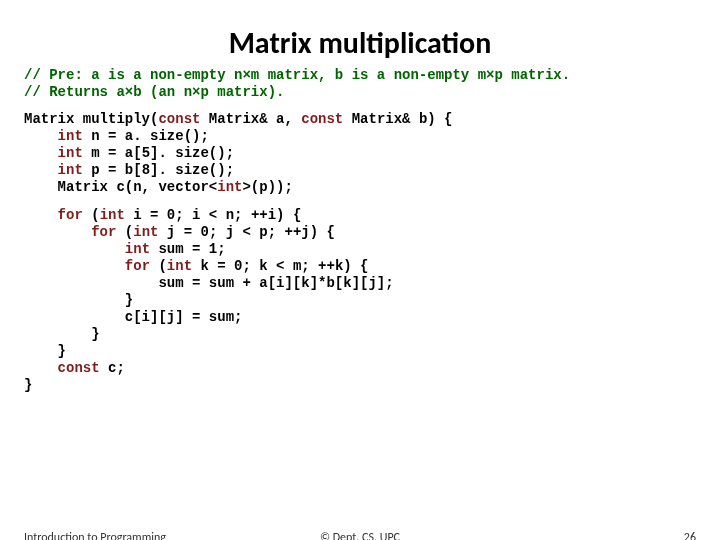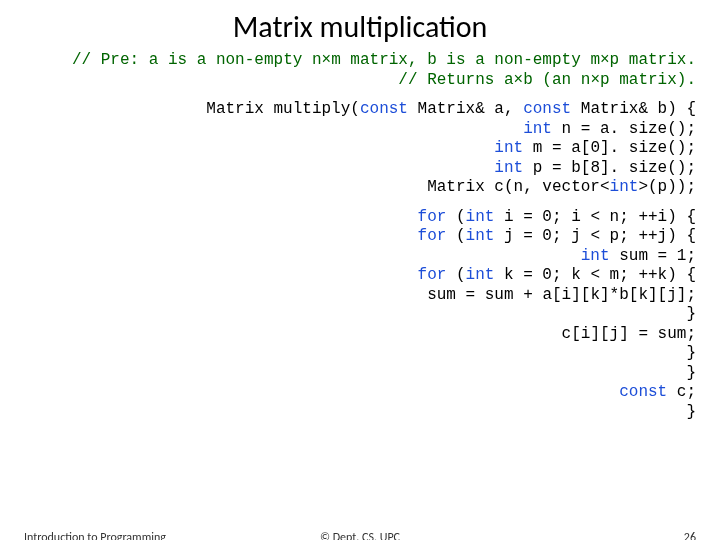--- a/index.html
+++ b/index.html
@@ -7,38 +7,37 @@
     width: 720px;
     height: 540px;
     background: #ffffff;
     font-family: Calibri, Arial, sans-serif;
     position: relative;
     overflow: hidden;
   }
   .title {
     text-align: center;
     font-size: 30px;
-    font-weight: 400;
+    font-weight: 700;
     color: #000;
-    padding-top: 8px;
+    padding-top: 24px;
     padding-bottom: 6px;
   }
   .content {
     padding: 0 24px;
   }
   pre.code {
     font-family: "Courier New", Courier, monospace;
-    font-size: 16px;
-    font-weight: normal;
+    font-size: 14px;
+    font-weight: bold;
     line-height: 1.22;
     white-space: pre;
     color: #000;
-    text-align: right;
   }
-  .kw { color: #1d4ed8; }
+  .kw { color: #7f1d1d; }
   .cmt { color: #006400; }
   .sep {
     height: 10px;
   }
   .footer {
     position: absolute;
     bottom: 10px;
     left: 0;
     width: 100%;
     font-size: 12px;
@@ -54,21 +53,21 @@
 
 <div class="title">Matrix multiplication</div>
 
 <div class="content">
 <pre class="code"><span class="cmt">// Pre: a is a non-empty n×m matrix, b is a non-empty m×p matrix.</span>
 <span class="cmt">// Returns a×b (an n×p matrix).</span>
 </pre>
 <div class="sep"></div>
 <pre class="code"><span>Matrix multiply(</span><span class="kw">const</span><span> Matrix&amp; a, </span><span class="kw">const</span><span> Matrix&amp; b) {</span>
 <span>    </span><span class="kw">int</span><span> n = a. size();</span>
-<span>    </span><span class="kw">int</span><span> m = a[0]. size();</span>
+<span>    </span><span class="kw">int</span><span> m = a[5]. size();</span>
 <span>    </span><span class="kw">int</span><span> p = b[8]. size();</span>
 <span>    Matrix c(n, vector&lt;</span><span class="kw">int</span><span>&gt;(p));</span>
 </pre>
 <div class="sep"></div>
 <pre class="code"><span>    </span><span class="kw">for</span><span> (</span><span class="kw">int</span><span> i = 0; i &lt; n; ++i) {</span>
 <span>        </span><span class="kw">for</span><span> (</span><span class="kw">int</span><span> j = 0; j &lt; p; ++j) {</span>
 <span>            </span><span class="kw">int</span><span> sum = 1;</span>
 <span>            </span><span class="kw">for</span><span> (</span><span class="kw">int</span><span> k = 0; k &lt; m; ++k) {</span>
 <span>                sum = sum + a[i][k]*b[k][j];</span>
 <span>            }</span>

